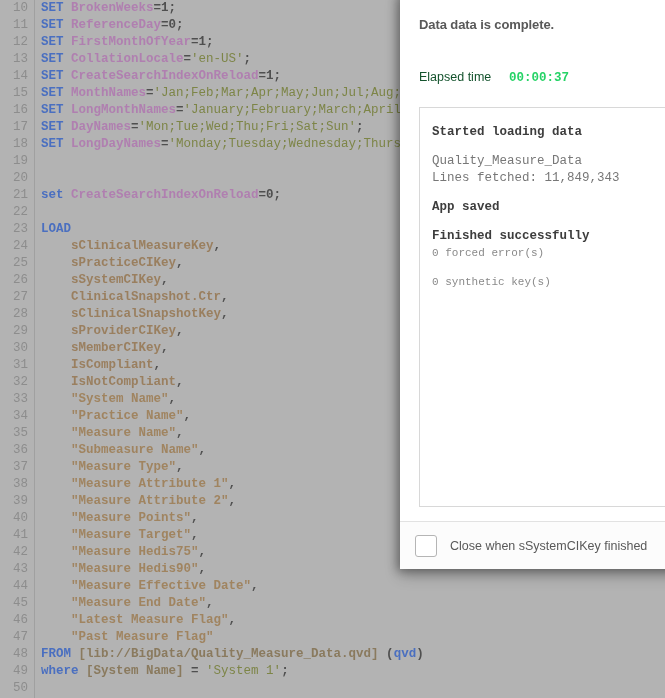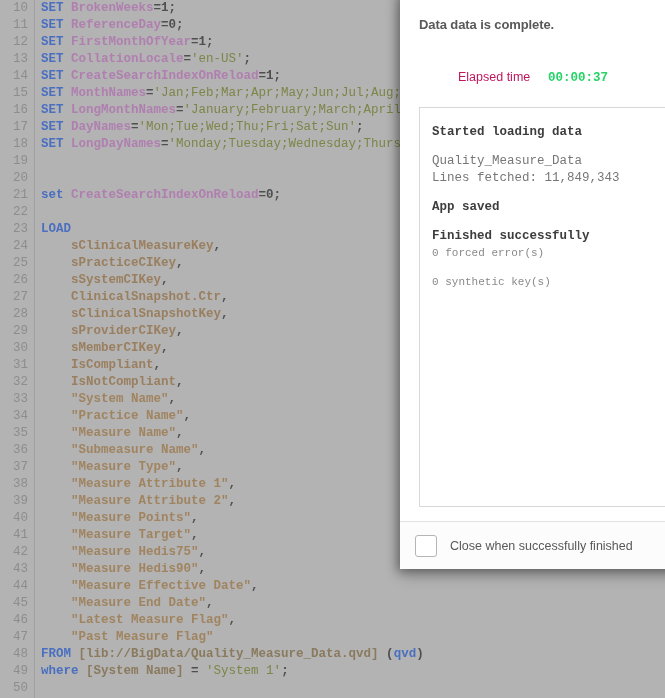--- a/index.html
+++ b/index.html
@@ -99,22 +99,21 @@
     position: absolute;
     left: 19px;
     top: 78px;
     width: 250px;
     font-size: 12.5px;
     color: #595959;
   }
   .dlg-elapsed-label {
     display: inline-block;
     width: 90px;
-    color: #be185d;
-    margin-left: 39px;
+    color: #14532d;
   }
   .dlg-elapsed-value {
     font-family: "Liberation Mono", "DejaVu Sans Mono", monospace;
     font-weight: bold;
     color: #25d366;
     font-size: 12.5px;
   }
   .log-box {
     position: absolute;
     left: 19px;
@@ -182,17 +181,17 @@
     <div class="dlg-elapsed-row">
       <span class="dlg-elapsed-label">Elapsed time</span><span class="dlg-elapsed-value">00:00:37</span>
     </div>
 
     <div class="log-box">
       <div class="log-inner" id="log-inner"><span class="log-entry log-bold">Started loading data</span><span class="log-gap"></span><span class="log-entry log-norm">Quality_Measure_Data</span><span class="log-entry log-norm">Lines fetched: 11,849,343</span><span class="log-gap"></span><span class="log-entry log-bold">App saved</span><span class="log-gap"></span><span class="log-entry log-bold">Finished successfully</span><span class="log-entry log-dim">0 forced error(s)</span><span class="log-gap"></span><span class="log-entry log-dim">0 synthetic key(s)</span></div>
     </div>
 
     <div class="dlg-footer">
       <div class="chk-box"></div>
-      <div class="chk-label">Close when successfully finished</div>
+      <div class="chk-label">Close when sSystemCIKey finished</div>
     </div>
 
   </div>
 </div>
 
 </body></html>

